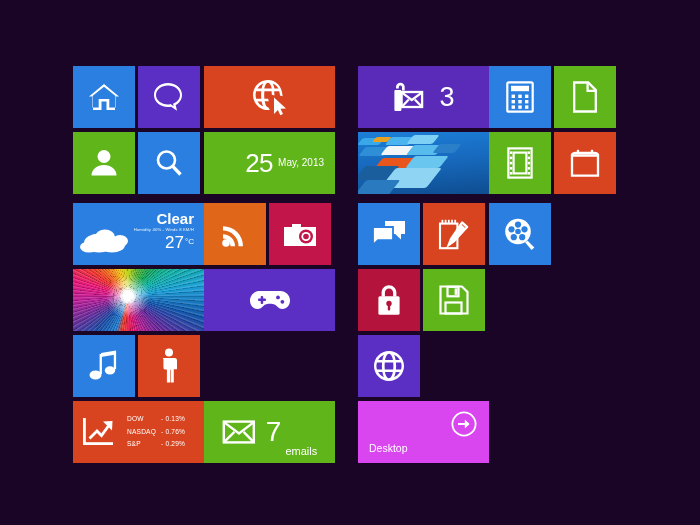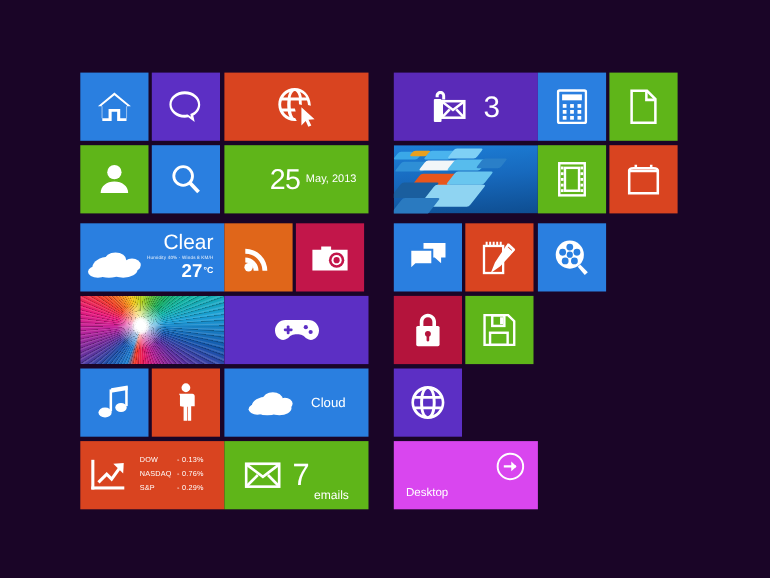--- a/index.html
+++ b/index.html
@@ -73,30 +73,30 @@
 
   
   .weather-tile { justify-content: flex-start; position: relative; }
   .weather-text {
     position: absolute;
     right: 10px;
     top: 8px;
     text-align: right;
     line-height: 1.05;
   }
-  .wx-cond { font-size: 19px; font-weight: 400; }
+  .wx-cond { font-size: 15px; font-weight: 700; }
   .wx-detail {
     font-size: 4.2px;
     font-weight: 400;
     letter-spacing: 0.15px;
     opacity: 0.92;
     margin-top: 1px;
     white-space: nowrap;
   }
-  .wx-temp { font-size: 17px; font-weight: 700; margin-top: 2px; }
+  .wx-temp { font-size: 17px; font-weight: 400; margin-top: 2px; }
   .wx-temp .unit { font-size: 8px; vertical-align: 4px; margin-left: 1px; }
   .weather-cloud { position: absolute; left: 6px; bottom: 10px; }
 
   
   .cloud-tile { justify-content: center; gap: 14px; }
   .cloud-label { font-size: 12px; font-weight: 400; }
 
   
   .mail-tile { gap: 10px; }
   .mail-num { font-size: 28px; font-weight: 300; line-height: 1; }
@@ -322,34 +322,20 @@
         <svg width="20" height="36" viewBox="0 0 20 36">
           <g class="glyph">
             <circle cx="10" cy="4.5" r="4"></circle>
             <path d="M4.2 10 h11.6 c1.4 0 2.2 1 2.2 2.3 v9 h-3.2 v13.2 h-3.1 V21.5 h-0.6 V34.5 H7.9 V21.3 H4.7 v-9 C4.7 11 3.1 10 4.2 10 Z"></path>
             <rect x="4.6" y="10.3" width="10.8" height="11.2" rx="2.4"></rect>
           </g>
         </svg>
       </span>
     </div>
 
-    <div class="tile wd c2 r4 cloud-tile" style="background:#2a7fe0">
-      <span>
-        <svg width="44" height="26" viewBox="0 0 44 26">
-          <g class="glyph">
-            <ellipse cx="18" cy="16" rx="14" ry="8.5"></ellipse>
-            <ellipse cx="29" cy="18" rx="11" ry="6.5"></ellipse>
-            <ellipse cx="23" cy="10" rx="9" ry="6.5"></ellipse>
-            <ellipse cx="34" cy="14" rx="7" ry="5.3"></ellipse>
-            <ellipse cx="9" cy="19" rx="8" ry="5"></ellipse>
-          </g>
-        </svg>
-      </span>
-      <span class="cloud-label">Cloud</span>
-    </div>
 
     <div class="tile wd c0 r5 stocks-tile" style="background:#d94420">
       <span>
         <svg width="34" height="32" viewBox="0 0 34 32">
           <g class="glyph">
             <rect x="1" y="2" width="2.8" height="27"></rect>
             <rect x="1" y="26.2" width="30" height="2.8"></rect>
             <path d="M7.5 22.5 L15 15 L19.5 19.5 L27.5 8.5" fill="none" stroke="#ffffff" stroke-width="2.8"></path>
             <path d="M21 5.5 L30.5 5 L30 14.5 Z"></path>
           </g>

